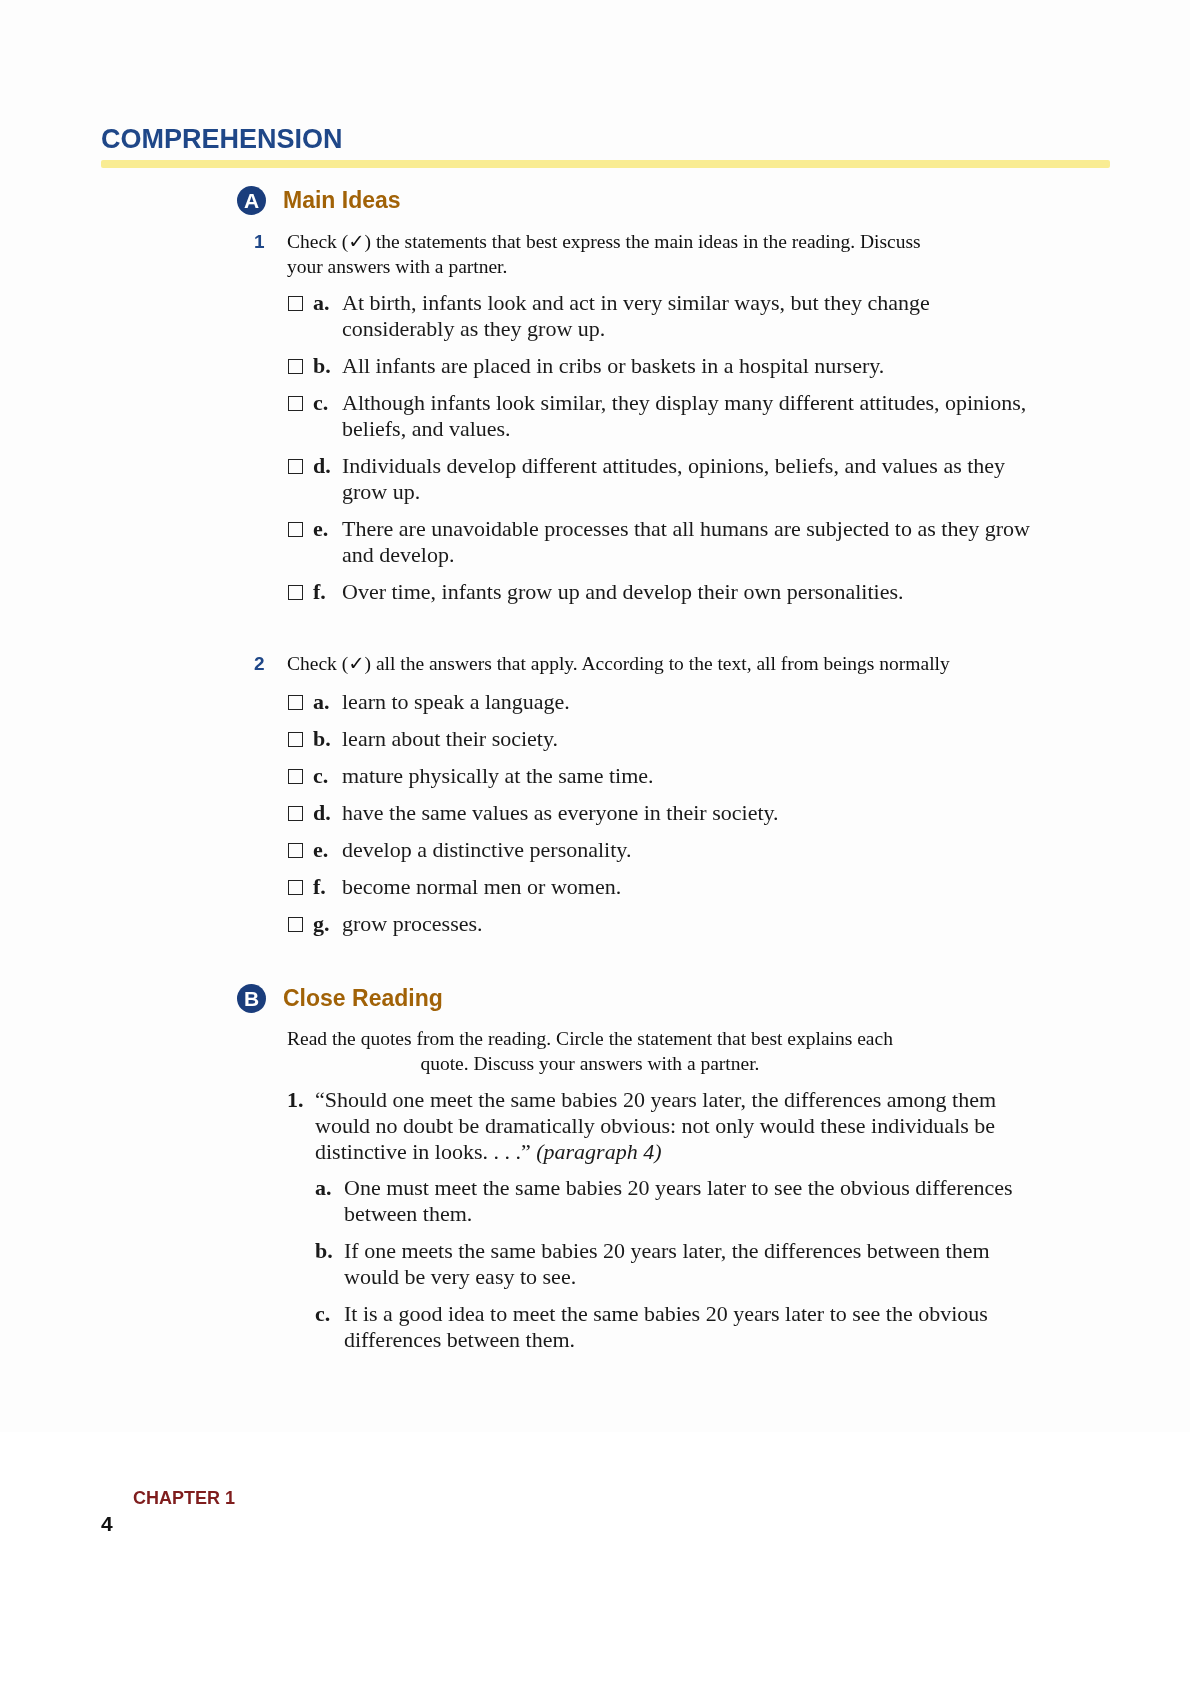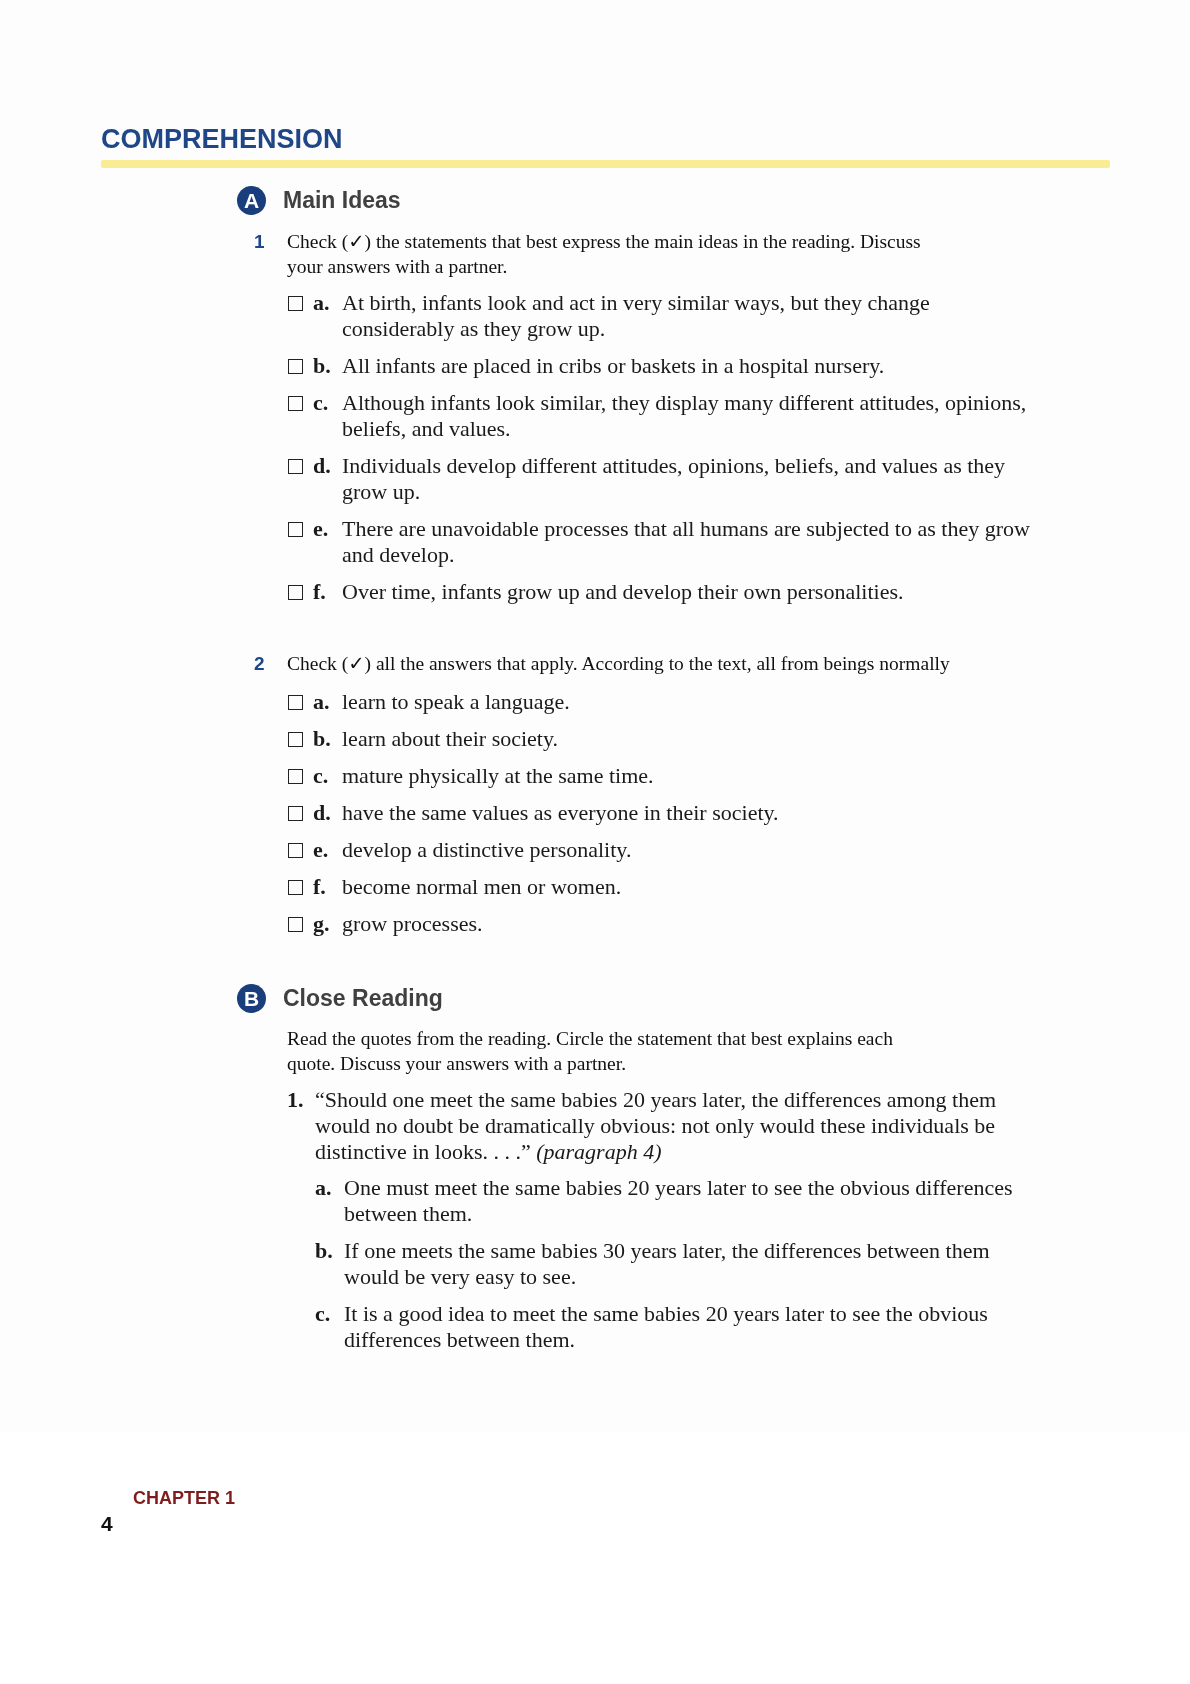--- a/index.html
+++ b/index.html
@@ -6,21 +6,21 @@
   body { width:1190px; height:1684px; background:#ffffff; position:relative; overflow:hidden; }
   .page { position:absolute; left:0; top:0; width:1190px; height:1432px; background:#fdfdfd; }
   .sans { font-family:"Liberation Sans", sans-serif; }
   .abs { position:absolute; }
 
   .title { left:101px; top:124px; font-size:27px; font-weight:bold; color:#1f4788; letter-spacing:0px; }
   .rule { left:101px; top:160px; width:1009px; height:8px; background:#f9ec93; border-radius:2px; }
 
   .sec-head { display:flex; align-items:center; }
   .badge { width:29px; height:29px; border-radius:50%; background:#1a3d7c; color:#fff; font-family:"Liberation Sans", sans-serif; font-weight:bold; font-size:21px; display:flex; align-items:center; justify-content:center; margin-right:17px; }
-  .sec-title { font-family:"Liberation Sans", sans-serif; font-size:23px; font-weight:bold; color:#404040; }
+  .sec-title { font-family:"Liberation Sans", sans-serif; font-size:23px; font-weight:bold; color:#a16207; }
 
   .q-num { font-family:"Liberation Sans", sans-serif; font-weight:bold; font-size:19px; color:#1f4788; }
   .q-text { font-family:Liberation Serif, serif; font-size:19.5px; color:#111; line-height:25px; }
 
   .item { position:absolute; display:flex; align-items:flex-start; font-family:"Liberation Serif", serif; font-size:22px; color:#1a1a1a; line-height:26px; }
   .cb { width:13px; height:13px; border:1.6px solid #222; margin-top:6px; margin-right:10px; flex:none; }
   .lbl { font-weight:bold; width:29px; flex:none; }
   .itxt { white-space:pre-line; }
 
   .quote-num { font-weight:bold; width:28px; flex:none; }
@@ -118,41 +118,41 @@
     <span class="cb"></span>
     <span class="lbl">g.</span>
     <span class="itxt">grow processes.</span>
   </div>
 
   <div class="abs sec-head" style="left:237px; top:984px;">
     <div class="badge">B</div>
     <div class="sec-title">Close Reading</div>
   </div>
 
-  <div class="abs q-text" style="left:287px; top:1026px; white-space:pre-line;">Read the quotes from the reading. Circle the statement that best explains each
+  <div class="abs q-text" style="left:287px; top:1026px; white-space:pre-line;text-align:center;">Read the quotes from the reading. Circle the statement that best explains each
 quote. Discuss your answers with a partner.</div>
 
   <div class="item" style="left:287px; top:1087px;">
     <span class="quote-num">1.</span>
     <span>
       <span class="itxt">“Should one meet the same babies 20 years later, the differences among them
 would no doubt be dramatically obvious: not only would these individuals be
 distinctive in looks. . . .”</span>
       <span class="ital">(paragraph 4)</span>
     </span>
   </div>
 
   <div class="item" style="left:315px; top:1175px;">
     <span class="lbl">a.</span>
     <span class="itxt">One must meet the same babies 20 years later to see the obvious differences
 between them.</span>
   </div>
   <div class="item" style="left:315px; top:1238px;">
     <span class="lbl">b.</span>
-    <span class="itxt">If one meets the same babies 30 years later, the differences between them
+    <span class="itxt">If one meets the same babies 20 years later, the differences between them
 would be very easy to see.</span>
   </div>
   <div class="item" style="left:315px; top:1301px;">
     <span class="lbl">c.</span>
     <span class="itxt">It is a good idea to meet the same babies 20 years later to see the obvious
 differences between them.</span>
   </div>
 
   <div class="abs footer-num">4</div>
   <div class="abs footer-ch">CHAPTER 1</div>

